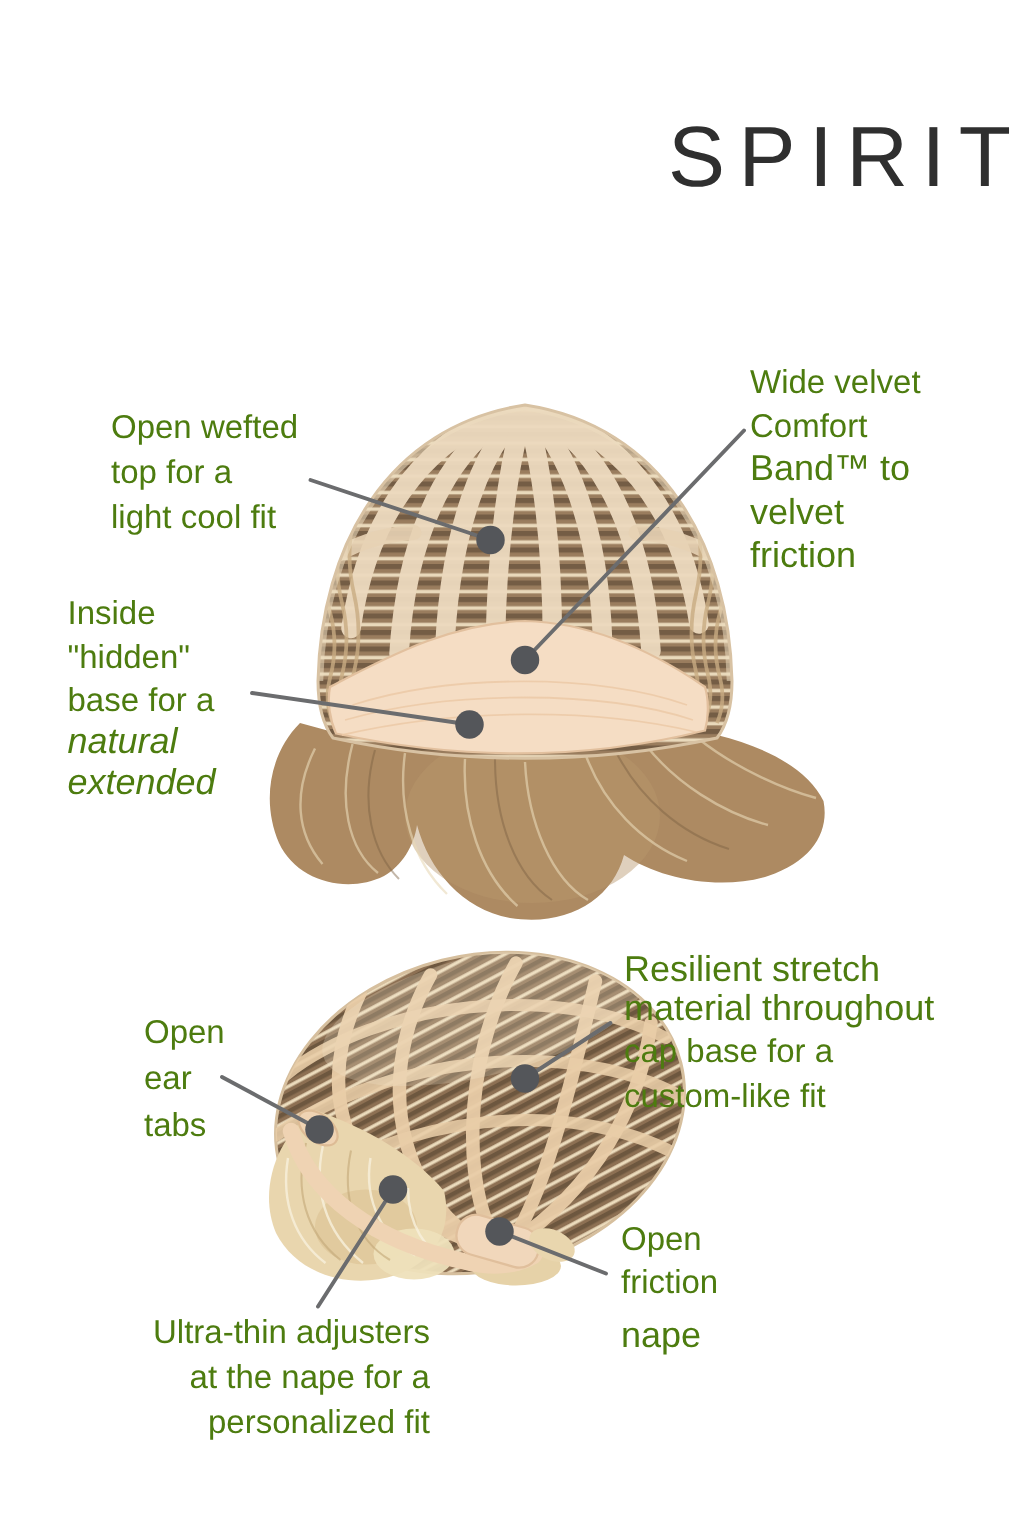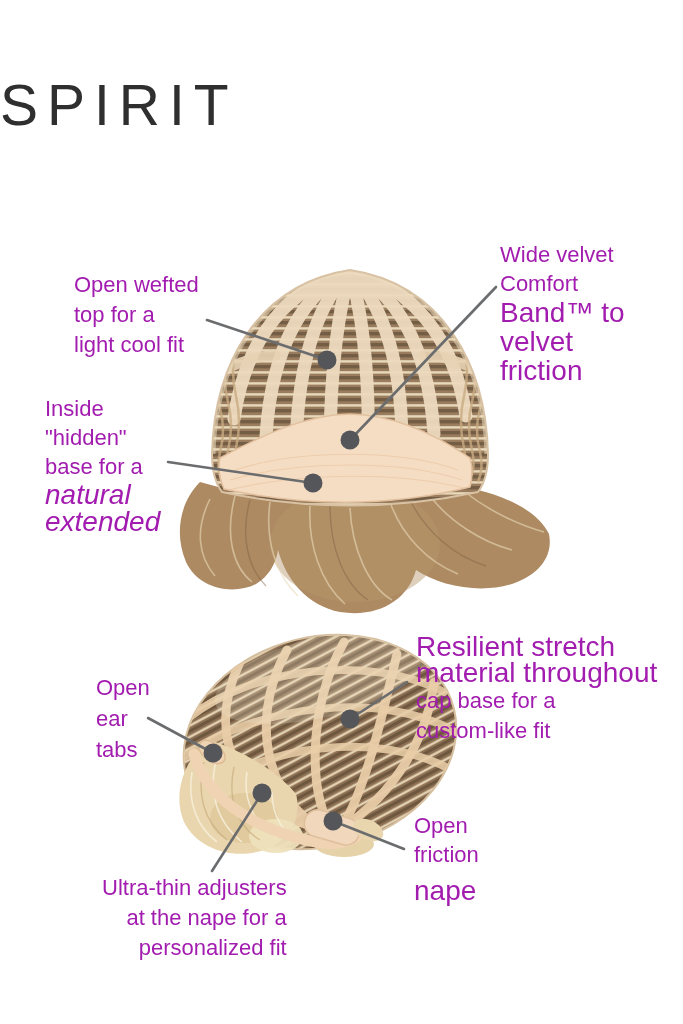--- a/index.html
+++ b/index.html
@@ -1,32 +1,32 @@
 <!DOCTYPE html>
 <html><head>
 <meta charset="utf-8">
 <style>
   html,body{margin:0;padding:0;}
   body{width:683px;height:1024px;background:#ffffff;position:relative;overflow:hidden;
        font-family:"Liberation Sans","DejaVu Sans",sans-serif;}
-  .title{position:absolute;top:72px;left:0;width:683px;text-align:left;margin:0;
+  .title{position:absolute;top:72px;left:0;width:683px;text-align:right;margin:0;
          font-size:57px;font-weight:200;letter-spacing:9px;color:#2f2f2f;}
   .fig{position:absolute;}
   .fig-top{left:140px;top:244px;width:415px;height:375px;}
   .fig-bottom{left:172px;top:622px;width:305px;height:270px;}
   .overlay{position:absolute;left:0;top:0;width:683px;height:1024px;pointer-events:none;}
-  .callout{position:absolute;color:#a21caf;font-size:22px;line-height:30px;}
+  .callout{position:absolute;color:#4d7c0f;font-size:22px;line-height:30px;}
   .c1{left:74px;top:270px;}
   .c2{left:500px;top:240px;line-height:29px;}
   .c3{left:45px;top:394px;width:144px;text-align:left;line-height:29px;}
   .c4{left:96px;top:672px;line-height:31px;}
   .c5{left:416px;top:634px;line-height:30px;}
   .c6{left:102px;top:873px;text-align:right;}
   .c7{left:414px;top:811px;line-height:29px;}
-  .sm{font-size:28px;}
+  .sm{font-size:24px;}
   .c3 .sm{line-height:27px;font-style:italic;}
   .c5 .sm{line-height:26px;}
   .c7 .sm{margin-top:7px;}
 </style>
 </head>
 <body>
 
 <h1 class="title">SPIRIT</h1>
 
 <svg class="fig fig-top" viewBox="0 0 415 375">

